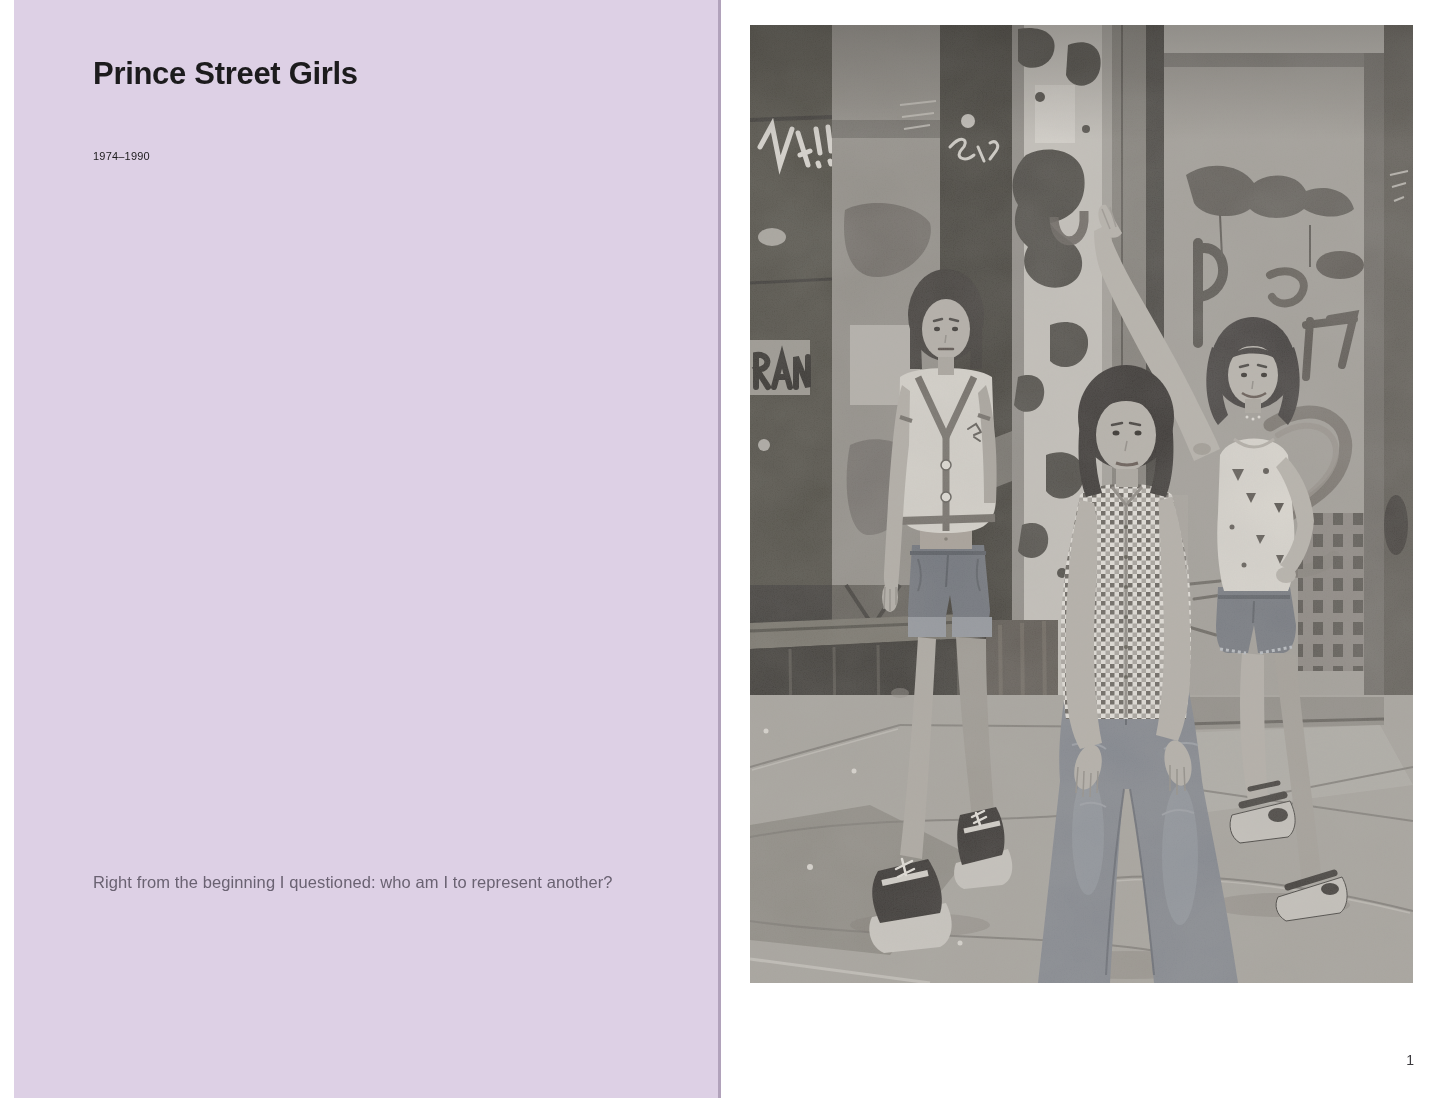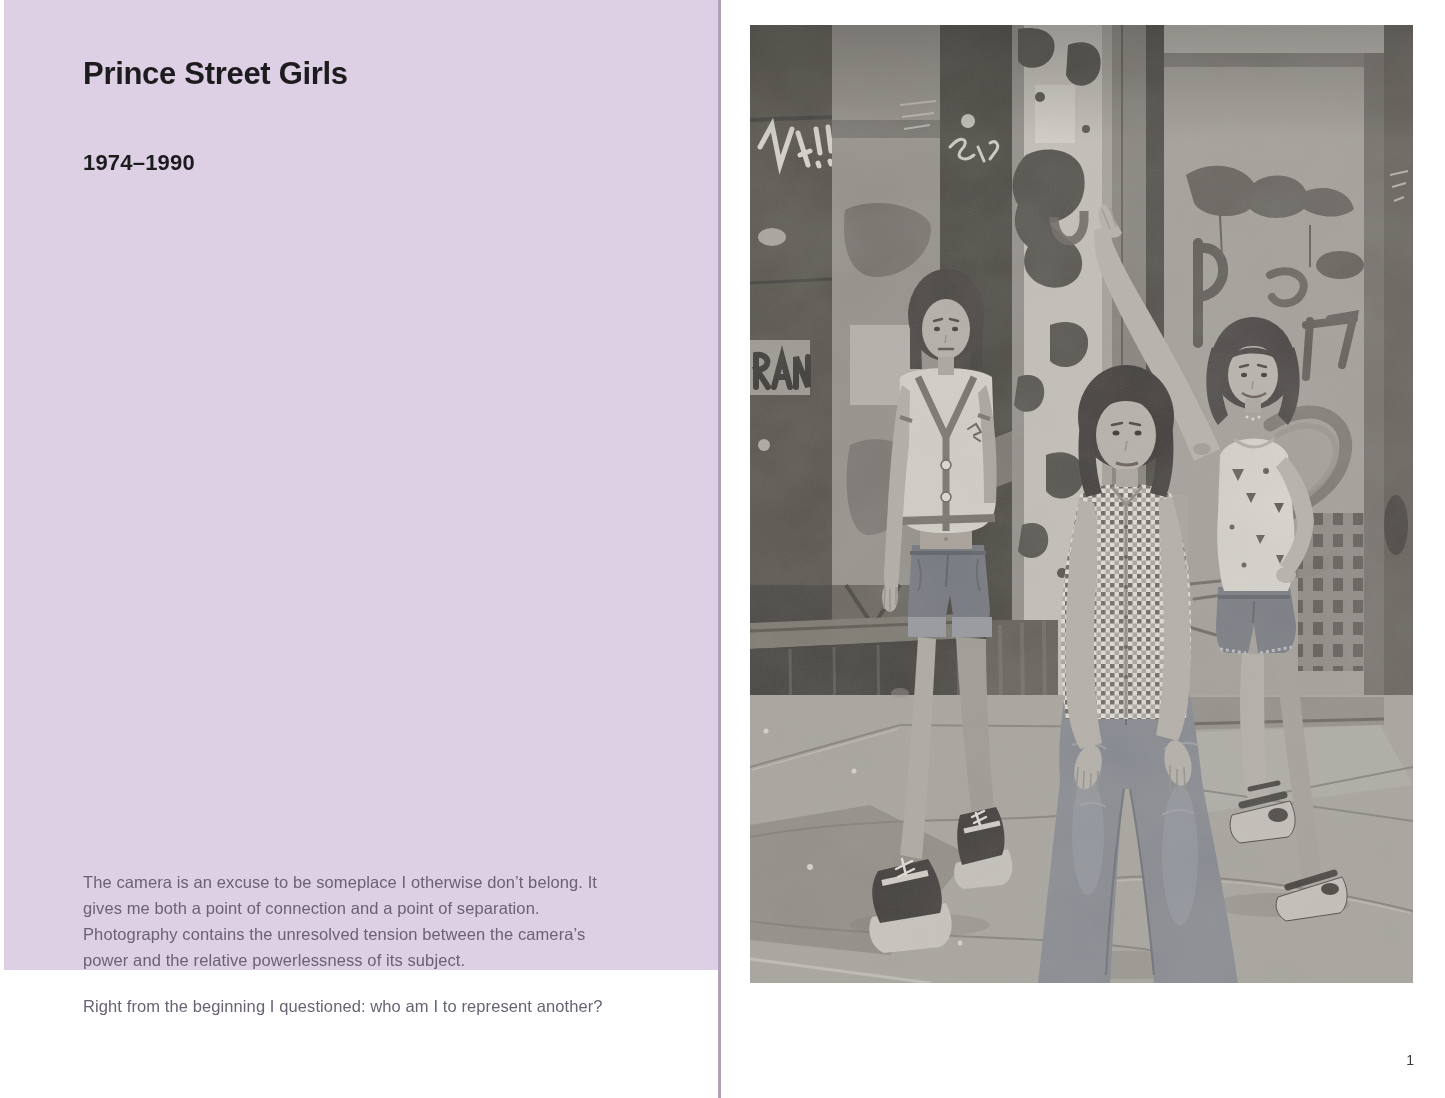--- a/index.html
+++ b/index.html
@@ -11,39 +11,39 @@
     --right-page-background:#ffffff;
   }
   *{box-sizing:border-box;}
   html,body{margin:0;padding:0;}
   body{
     width:1445px;height:1098px;position:relative;overflow:hidden;
     background:var(--right-page-background);
     font-family:"Liberation Sans", sans-serif;
   }
   .left-page{
-    position:absolute;left:4px;top:0;width:718px;height:970px;
+    position:absolute;left:14px;top:0;width:718px;height:1098px;
     background:var(--left-page-background);
   }
   .page-divider{
     position:absolute;left:718px;top:0;width:3px;height:1098px;
     background:var(--page-divider);
   }
   .right-page{
     position:absolute;left:721px;top:0;width:724px;height:1098px;
     background:var(--right-page-background);
   }
   .title{
     position:absolute;left:79px;top:56px;
     font-size:31px;font-weight:700;letter-spacing:-0.3px;
     color:var(--title-text);
   }
   .years{
     position:absolute;left:79px;top:150px;
-    font-size:22px;font-weight:700;letter-spacing:0.2px;
+    font-size:11px;font-weight:400;letter-spacing:0.2px;
     color:var(--title-text);
   }
   .body-copy{
     position:absolute;left:79px;top:869px;width:545px;
     font-size:16.5px;line-height:26px;letter-spacing:0.1px;
     color:var(--body-text);
   }
   .body-copy p{margin:0;}
   .body-copy p + p{margin-top:20px;}
   .photo-frame{
@@ -55,21 +55,20 @@
     font-size:14px;color:var(--page-number-text);
   }
 </style>
 </head>
 <body>
 
 <div class="left-page">
   <div class="title">Prince Street Girls</div>
   <div class="years">1974–1990</div>
   <div class="body-copy">
-    <p>The camera is an excuse to be someplace I otherwise don’t belong. It gives me both a point of connection and a point of separation. Photography contains the unresolved tension between the camera’s power and the relative powerlessness of its subject.</p>
     <p>Right from the beginning I questioned: who am I to represent another?</p>
   </div>
 </div>
 
 <div class="page-divider"></div>
 
 <div class="right-page"></div>
 
 <div class="photo-frame">
   <svg viewBox="0 0 663 958" xmlns="http://www.w3.org/2000/svg" role="img" aria-label="Black-and-white photograph of three young girls posing on a sidewalk in front of a graffiti-covered storefront; one girl raises her arm against a peeling pole.">

